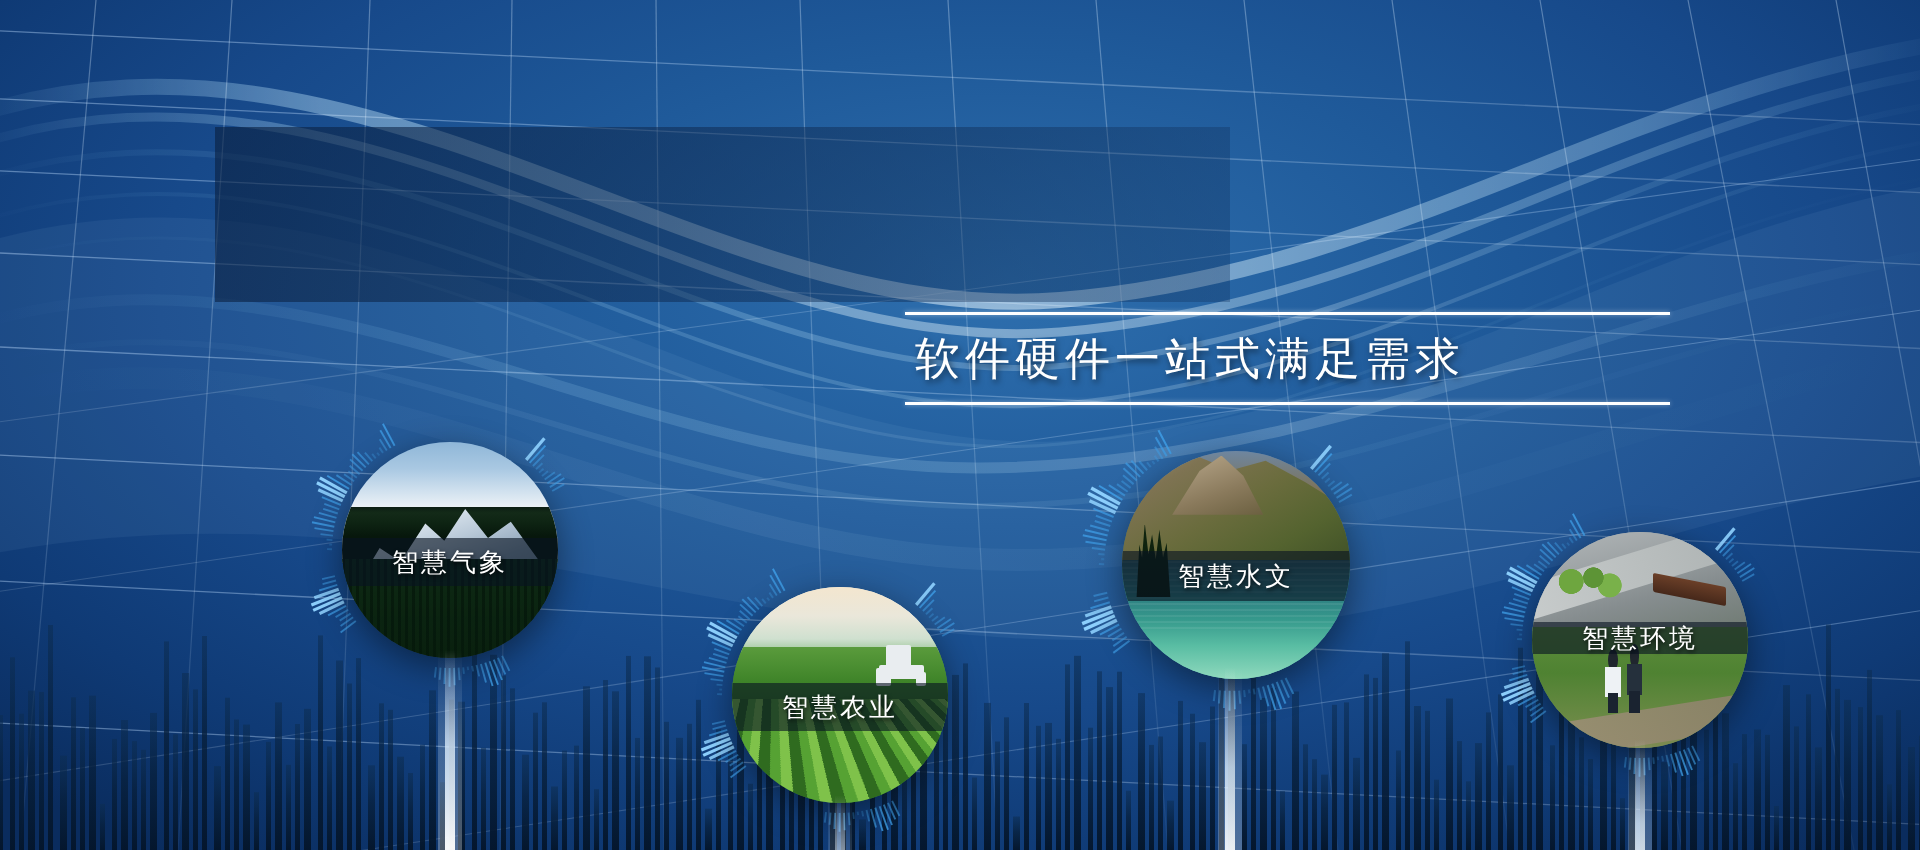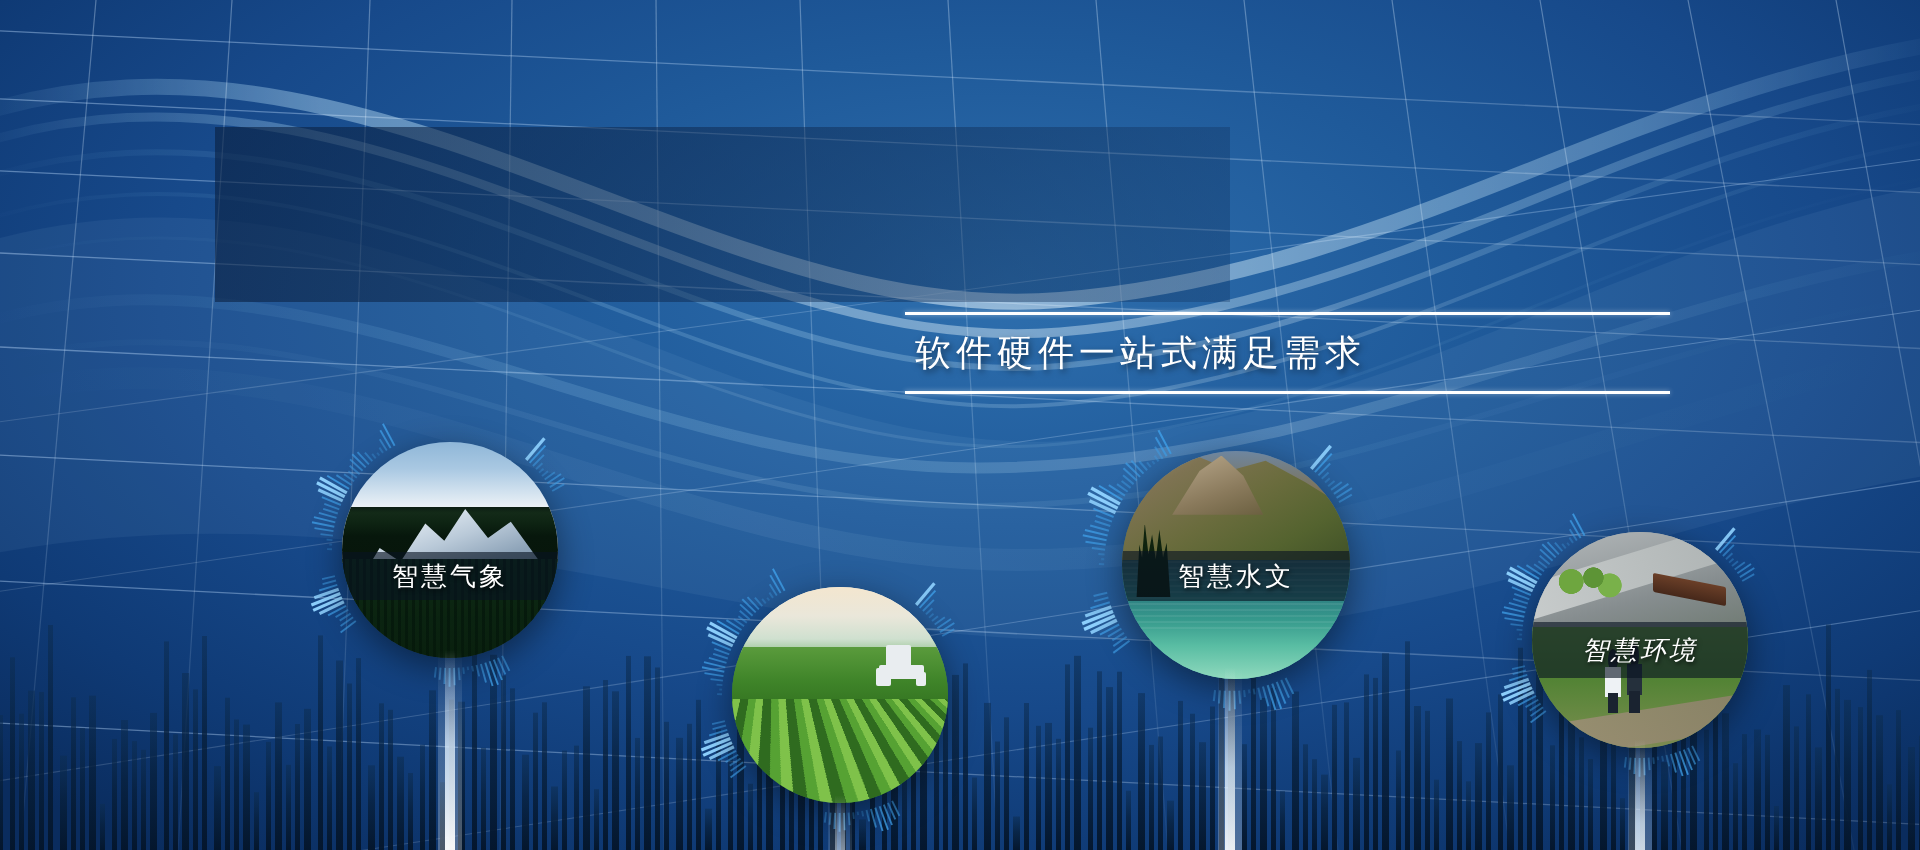--- a/index.html
+++ b/index.html
@@ -27,21 +27,21 @@
     position:absolute;left:236px;top:125px;width:1000px;
     font-size:108px;line-height:1.35;font-weight:700;color:#ffffff;
     letter-spacing:9px;white-space:nowrap;
     text-shadow:5px 7px 9px rgba(0,0,0,.80), 0 0 2px rgba(0,0,0,.55);
   }
 
   
   #subtitle-wrap{position:absolute;left:905px;top:312px;width:765px;}
   .rule{height:3px;background:#ffffff;width:100%;box-shadow:0 0 5px rgba(255,255,255,.45);}
   #subtitle-text{
-    font-size:36px;color:#ffffff;letter-spacing:5px;white-space:nowrap;
+    font-size:45px;color:#ffffff;letter-spacing:5px;white-space:nowrap;
     text-align:left;padding:14px 0 13px 10px;font-weight:400;
     text-shadow:2px 3px 6px rgba(0,0,0,.55);
   }
 
   
   .eq{position:absolute;left:0;bottom:0;width:1920px;height:300px;pointer-events:none;}
   .eq svg{display:block;width:1920px;height:300px;}
 
   
   .badge{position:absolute;}
@@ -501,21 +501,21 @@
           <line x1="247.4" y1="83.3" x2="261.0" y2="74.0" stroke="#3f9fe8" stroke-width="1.9" stroke-linecap="butt" opacity="0.61"></line>
           <line x1="249.9" y1="87.1" x2="264.3" y2="78.0" stroke="#3f9fe8" stroke-width="1.9" stroke-linecap="butt" opacity="0.63"></line>
           <line x1="252.2" y1="91.0" x2="264.2" y2="84.1" stroke="#3f9fe8" stroke-width="1.9" stroke-linecap="butt" opacity="0.55"></line>
         </g>
     </svg>
     <div class="disc" style="left:42px;top:42px;width:216px;height:216px;">
       <div class="photo ph-weather">
         <div class="peak"></div>
           <div class="trees"></div>
       </div>
-      <div class="label-band" style="top:96px;height:48px;margin-top:14px;">
+      <div class="label-band" style="top:96px;height:48px;">
         <span>智慧气象</span>
       </div>
     </div>
     <svg class="beam" style="left:120px;top:250px;" width="60" height="430" viewBox="0 0 60 430">
       <defs>
           <linearGradient id="bm1" x1="0" y1="0" x2="0" y2="1">
         <stop offset="0%" stop-color="#ffffff" stop-opacity=".0"></stop>
         <stop offset="22%" stop-color="#dff0ff" stop-opacity=".75"></stop>
         <stop offset="46%" stop-color="#ffffff" stop-opacity=".95"></stop>
         <stop offset="100%" stop-color="#9fd4ff" stop-opacity=".05"></stop>
@@ -604,20 +604,23 @@
           <div class="mid"></div>
           <div class="rows"></div>
         <div class="tractor">
           <i class="tr-cab"></i>
             <i class="tr-body"></i>
             <i class="tr-red"></i>
           <i class="tr-w1"></i>
             <i class="tr-w2"></i>
         </div>
       </div>
+      <div class="label-band" style="top:96px;height:48px;">
+        <span>智慧农业</span>
+      </div>
     </div>
     <svg class="beam" style="left:120px;top:250px;" width="60" height="330" viewBox="0 0 60 330">
       <defs>
           <linearGradient id="bm2" x1="0" y1="0" x2="0" y2="1">
         <stop offset="0%" stop-color="#ffffff" stop-opacity=".0"></stop>
         <stop offset="26%" stop-color="#dff0ff" stop-opacity=".75"></stop>
         <stop offset="50%" stop-color="#ffffff" stop-opacity=".95"></stop>
         <stop offset="100%" stop-color="#9fd4ff" stop-opacity=".05"></stop>
       </linearGradient>
         </defs>
@@ -808,21 +811,21 @@
             <b></b>
             <i></i>
             <u></u>
           </div>
         <div class="p2">
             <b></b>
             <i></i>
             <u></u>
           </div>
       </div>
-      <div class="label-band" style="top:90px;height:56px;font-style:italic;">
+      <div class="label-band" style="top:90px;height:32px;">
         <span>智慧环境</span>
       </div>
     </div>
     <svg class="beam" style="left:120px;top:250px;" width="60" height="320" viewBox="0 0 60 320">
       <defs>
           <linearGradient id="bm4" x1="0" y1="0" x2="0" y2="1">
         <stop offset="0%" stop-color="#ffffff" stop-opacity=".0"></stop>
         <stop offset="26%" stop-color="#dff0ff" stop-opacity=".75"></stop>
         <stop offset="50%" stop-color="#ffffff" stop-opacity=".95"></stop>
         <stop offset="100%" stop-color="#9fd4ff" stop-opacity=".05"></stop>

